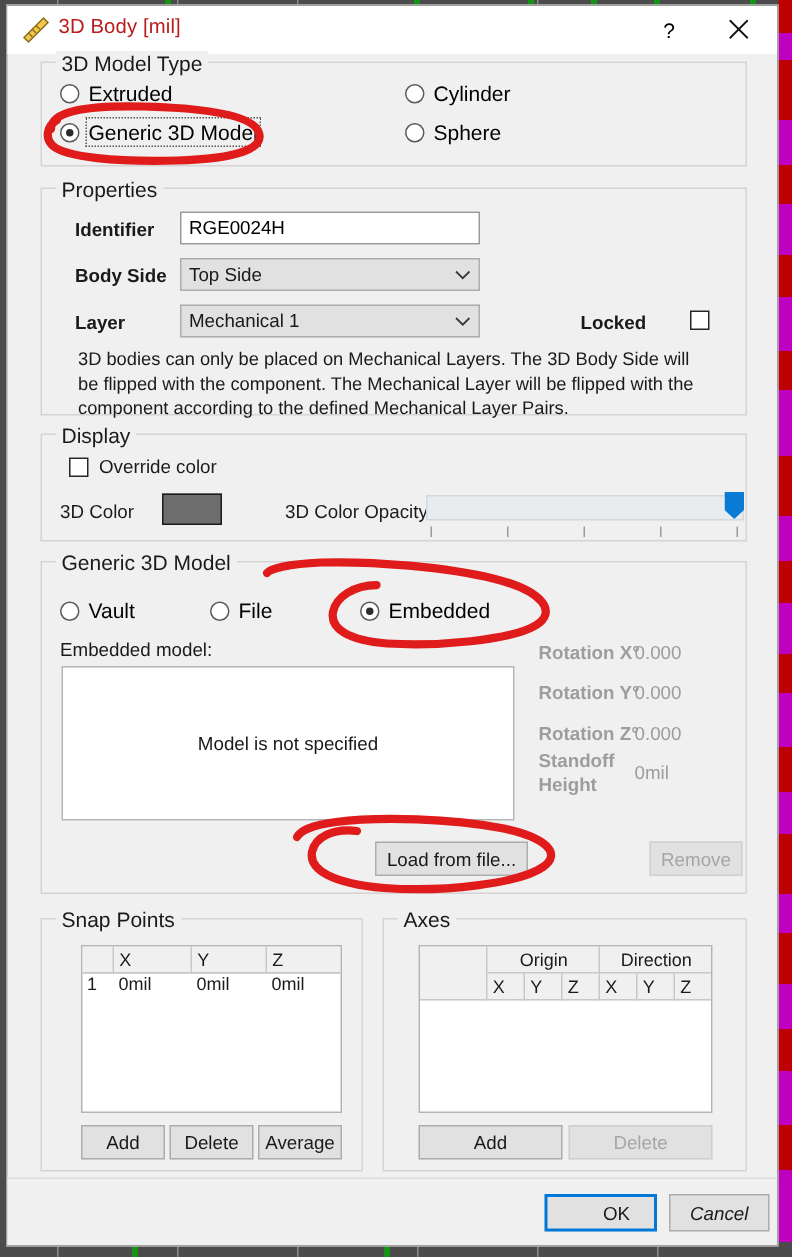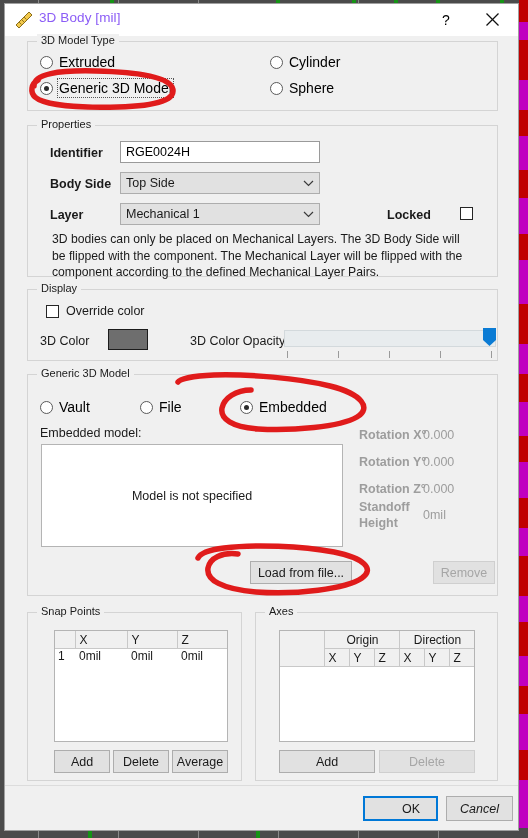--- a/index.html
+++ b/index.html
@@ -39,21 +39,21 @@
     position: relative;
     height: 31px;
     background: #ffffff;
     border-bottom: 1px solid #ffffff;
   }
   #titlebar .tbicon {
     position: absolute; left: 10px; top: 7px; width: 18px; height: 18px;
   }
   #titlebar .tbtitle {
     position: absolute; left: 34px; top: 6px;
-    font-size: 13.5px; color: #8b5cf6; letter-spacing: .1px;
+    font-size: 13.5px; color: #b91c1c; letter-spacing: .1px;
   }
   #titlebar .tbhelp {
     position: absolute; right: 52px; top: 0; width: 40px; height: 31px;
     font-size: 14px; color: #000;
     display: flex; align-items: center; justify-content: center;
     cursor: default;
   }
   #titlebar .tbclose {
     position: absolute; right: 4px; top: 0; width: 44px; height: 31px;
     display: flex; align-items: center; justify-content: center;
@@ -66,21 +66,21 @@
     position: absolute;
     border: 1px solid #d4d4d4;
     background: transparent;
     box-sizing: border-box;
   }
   .group > .gtitle {
     position: absolute;
     top: -8px; left: 9px;
     background: #f0f0f0;
     padding: 0 4px;
-    font-size: 11px;
+    font-size: 14px;
     color: #1a1a1a;
     white-space: nowrap;
   }
 
   
   .radio { position: absolute; display: flex; align-items: center; cursor: default; }
   .radio .dot {
     width: 13px; height: 13px; border-radius: 50%;
     border: 1px solid #5a5a5a; background: #fff;
     box-sizing: border-box; position: relative; flex: none;

